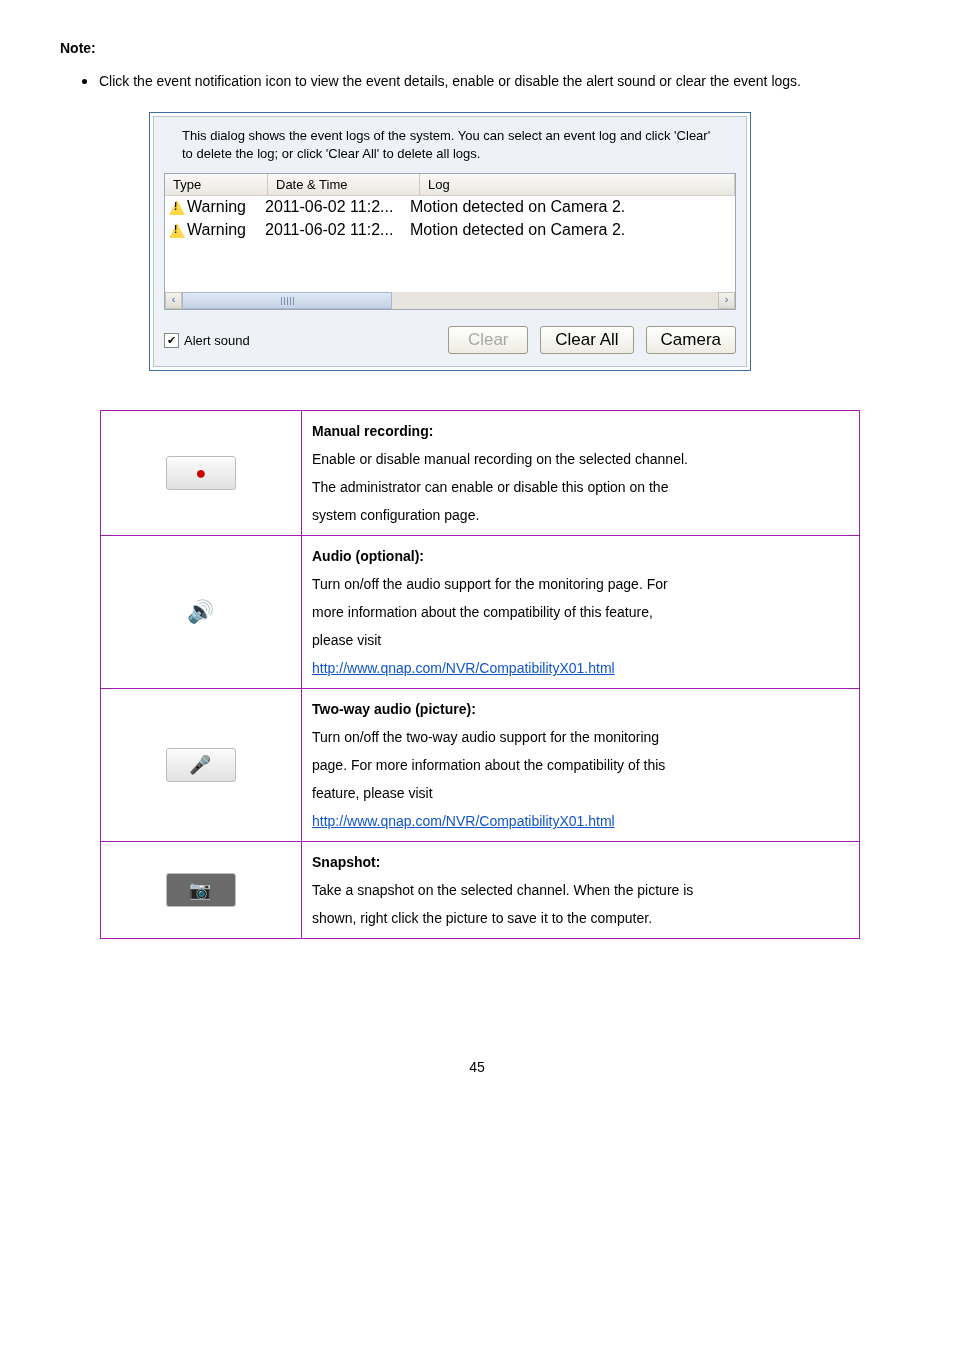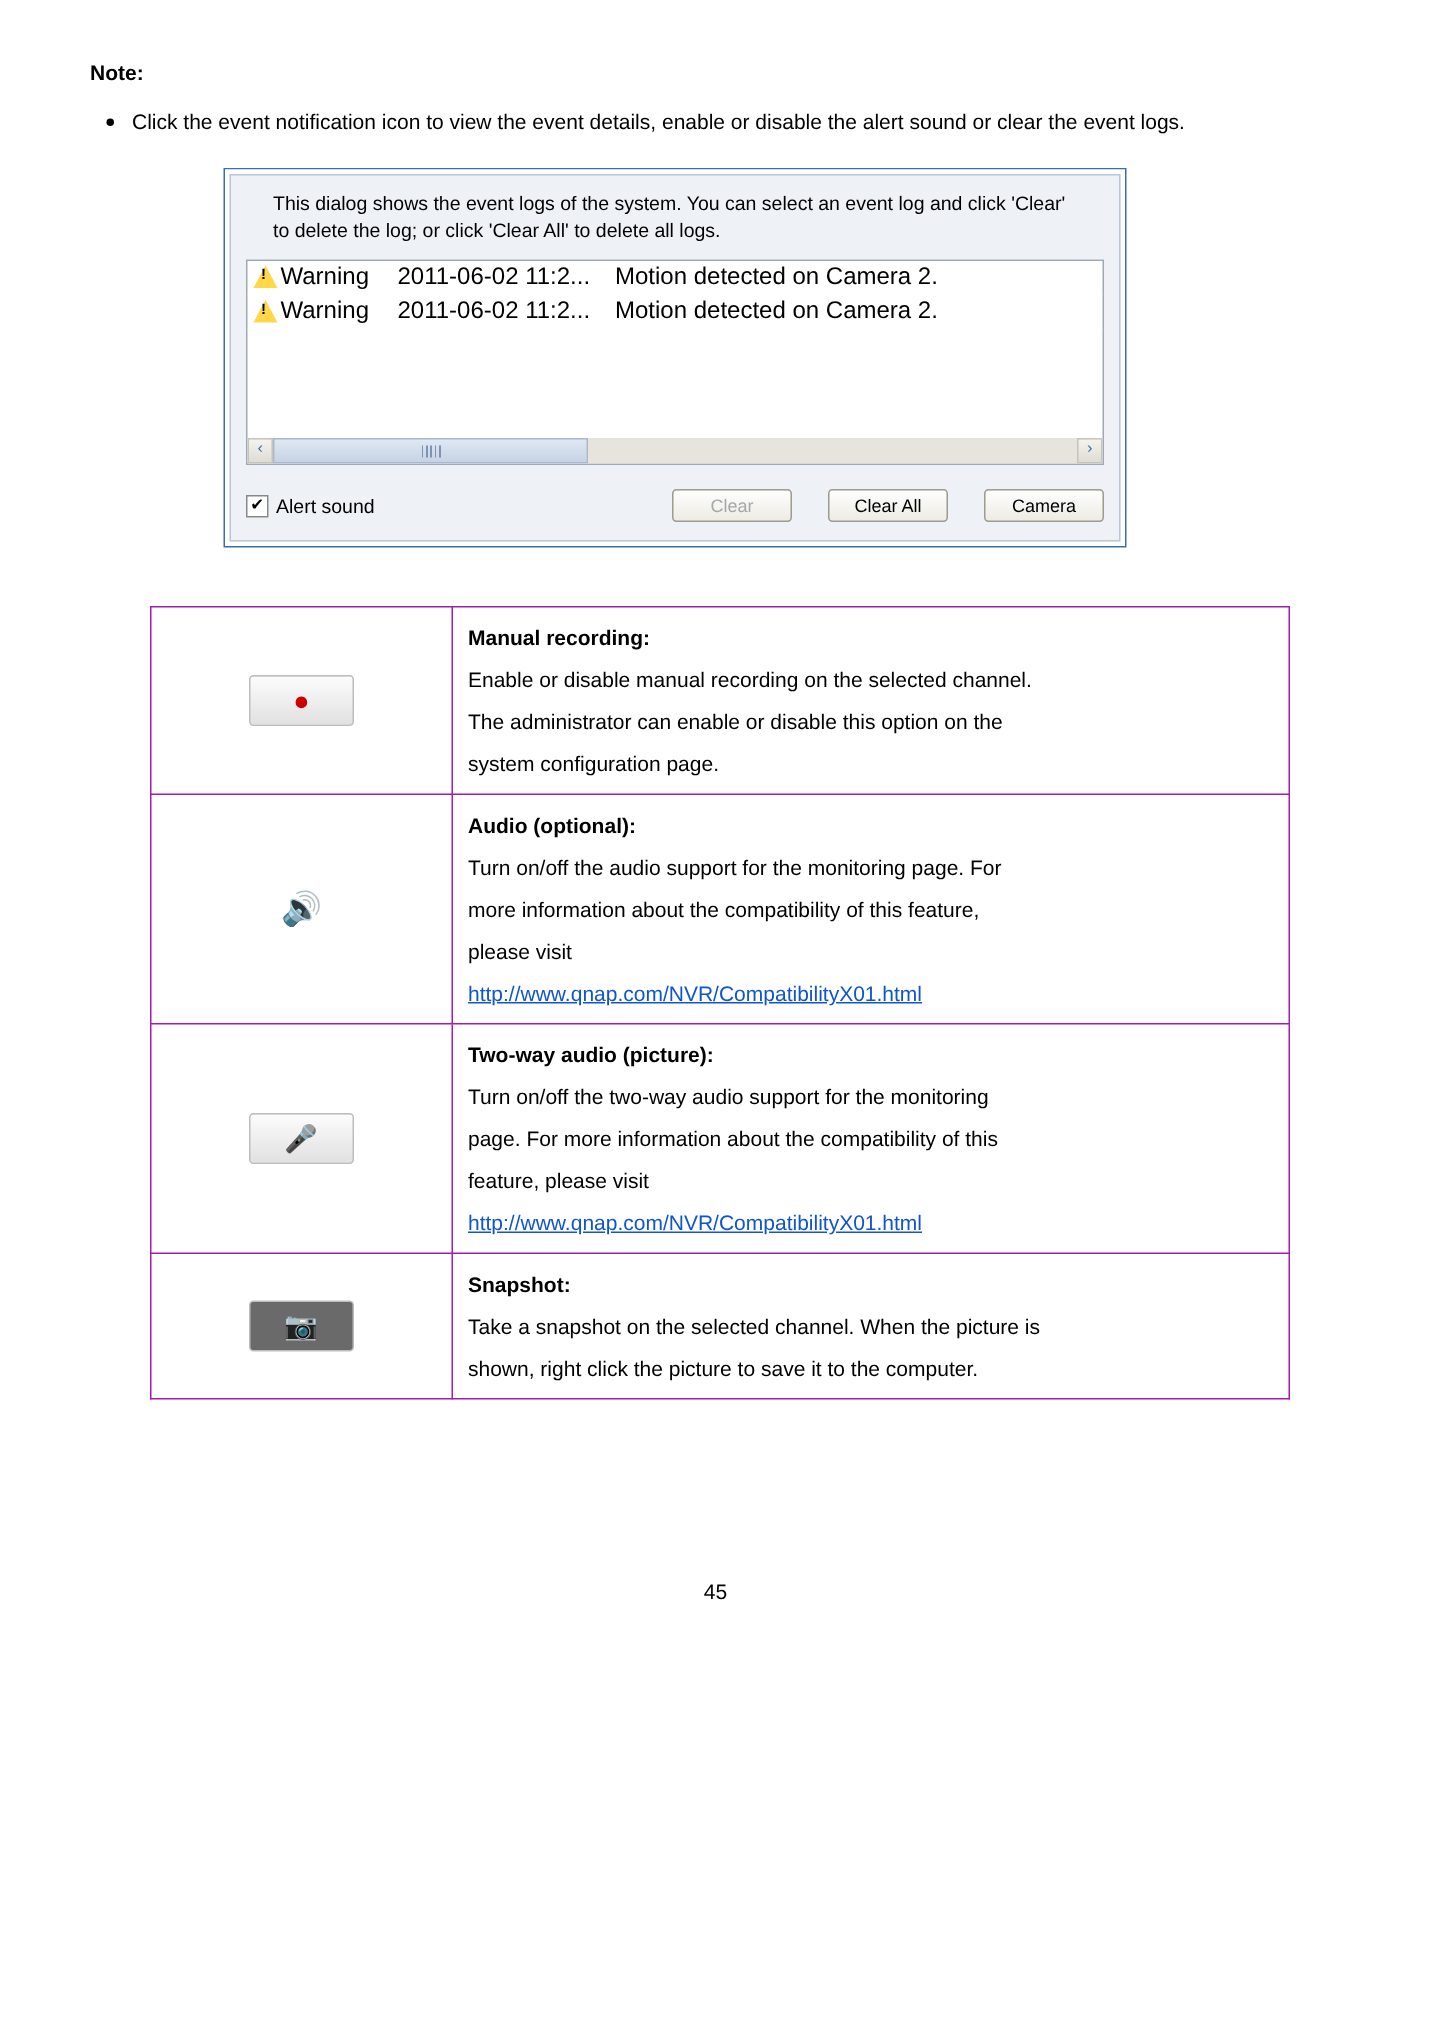--- a/index.html
+++ b/index.html
@@ -15,20 +15,21 @@
   .note-heading {
     font-weight: bold;
     margin-bottom: 6px;
   }
   .bullet-list {
     margin: 0 0 18px 0;
     padding-left: 28px;
   }
   .bullet-list li {
     line-height: 2;
+    margin-left: 11px;
   }
   .bullet-list li::marker {
     font-size: 18px;
   }
 
   
   .dialog {
     width: 600px;
     margin-left: 90px;
     border: 3px solid #fff;
@@ -157,25 +158,25 @@
     display:inline-flex;
     align-items:center;
     justify-content:center;
     font-size:11px;
     line-height:1;
   }
   .spacer { flex:1; }
   .xp-btn {
     min-width:80px;
     padding:3px 14px;
-    margin-left:24px;
+    margin-left:12px;
     border:1px solid #9e9a8c;
     background: linear-gradient(#fefefe,#edece3);
     border-radius:3px;
-    font-size:12px;
+    font-size:17px;
     font-family: Tahoma, Verdana, sans-serif;
   }
   .xp-btn.disabled { color:#a7a7a7; }
 
   
   .doc-table {
     margin-top: 40px;
     border-collapse: collapse;
     width: 760px;
     margin-left: 40px;
@@ -220,20 +221,25 @@
 <div class="note-heading">Note:</div>
 <ul class="bullet-list">
   <li>Click the event notification icon to view the event details, enable or disable the alert sound or clear the event logs.</li>
 </ul>
 
 <div class="dialog">
   <div class="dialog-inner">
     <div class="dialog-desc">This dialog shows the event logs of the system. You can select an event log and click 'Clear' to delete the log; or click 'Clear All' to delete all logs.</div>
 
     <div class="grid">
+      <div class="grid-header">
+        <div class="col-type">Type</div>
+        <div class="col-date">Date &amp; Time</div>
+        <div class="col-log">Log</div>
+      </div>
 
       <div class="grid-row">
         <div class="col-type">
           <span class="warn-icon"></span><span>Warning</span>
         </div>
         <div class="col-date">2011-06-02 11:2...</div>
         <div class="col-log">Motion detected on Camera 2.</div>
       </div>
       <div class="grid-row">
         <div class="col-type">

